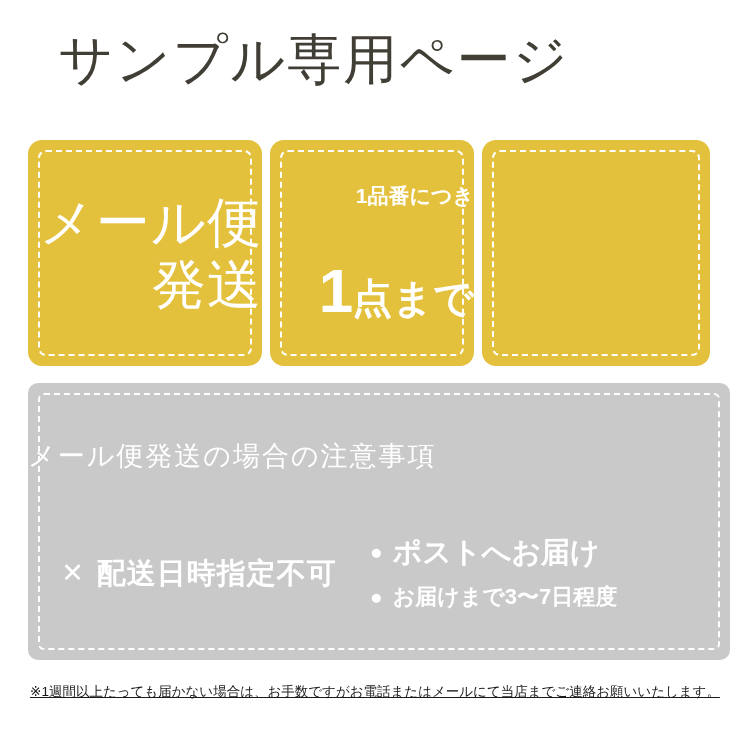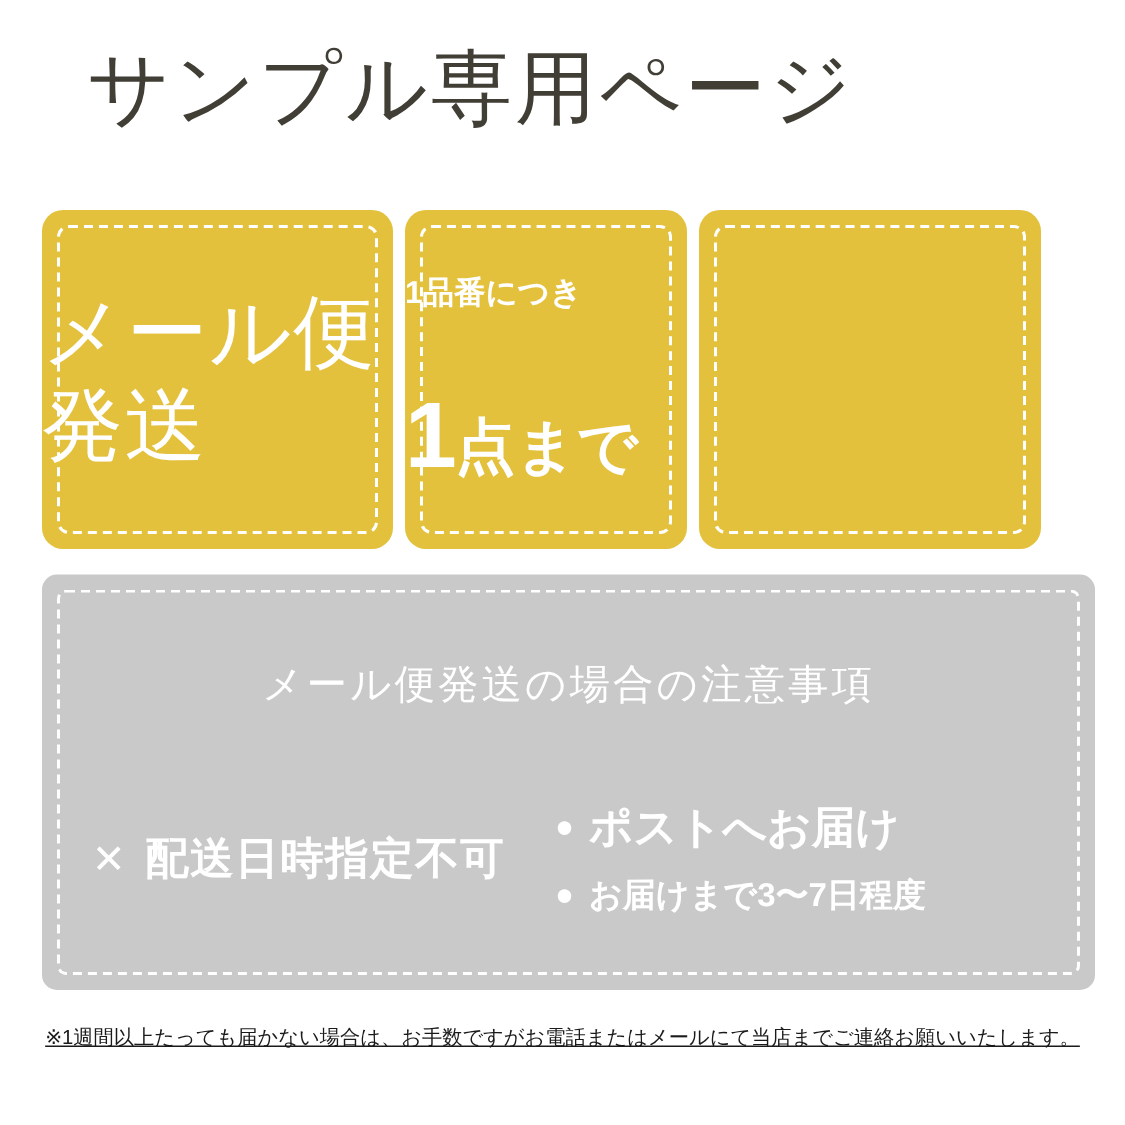--- a/index.html
+++ b/index.html
@@ -45,39 +45,39 @@
     background: #e4c13c;
     border-radius: 14px;
     position: relative;
     display: flex;
     flex-direction: column;
     align-items: center;
     justify-content: center;
     box-sizing: border-box;
   }
   .card-1 { width: 234px; }
-  .card-2 { width: 188px; }
+  .card-2 { width: 204px; }
   .card-3 { width: 228px; }
 
   .card .dash {
     position: absolute;
     left: 10px;
     top: 10px;
     right: 10px;
     bottom: 10px;
     border: 2px dashed #ffffff;
     border-radius: 8px;
     pointer-events: none;
   }
 
   .card-inner {
     position: relative;
     z-index: 2;
     width: 100%;
-    text-align: left;
+    text-align: right;
     color: #ffffff;
   }
 
   
   .ship-line {
     font-size: 54px;
     line-height: 62px;
     font-weight: 400;
     letter-spacing: 1px;
     white-space: nowrap;
@@ -131,21 +131,20 @@
     bottom: 10px;
     border: 2px dashed #ffffff;
     border-radius: 6px;
     pointer-events: none;
   }
   .notice-head {
     position: absolute;
     left: 0;
     top: 57px;
     width: 702px;
-    text-align: center;
     color: #ffffff;
     font-size: 27px;
     line-height: 32px;
     letter-spacing: 2px;
     font-weight: 400;
     white-space: nowrap;
   }
 
   .notice-body {
     position: absolute;

